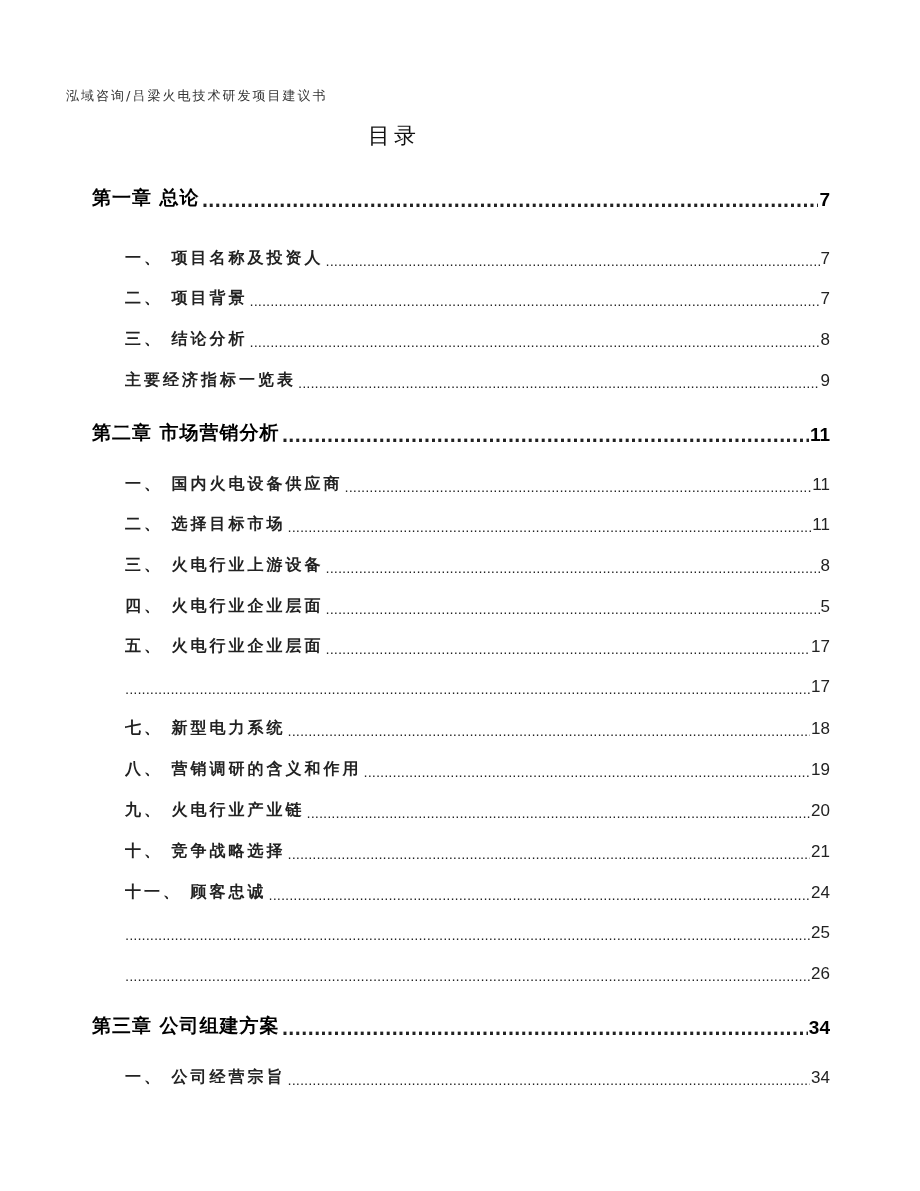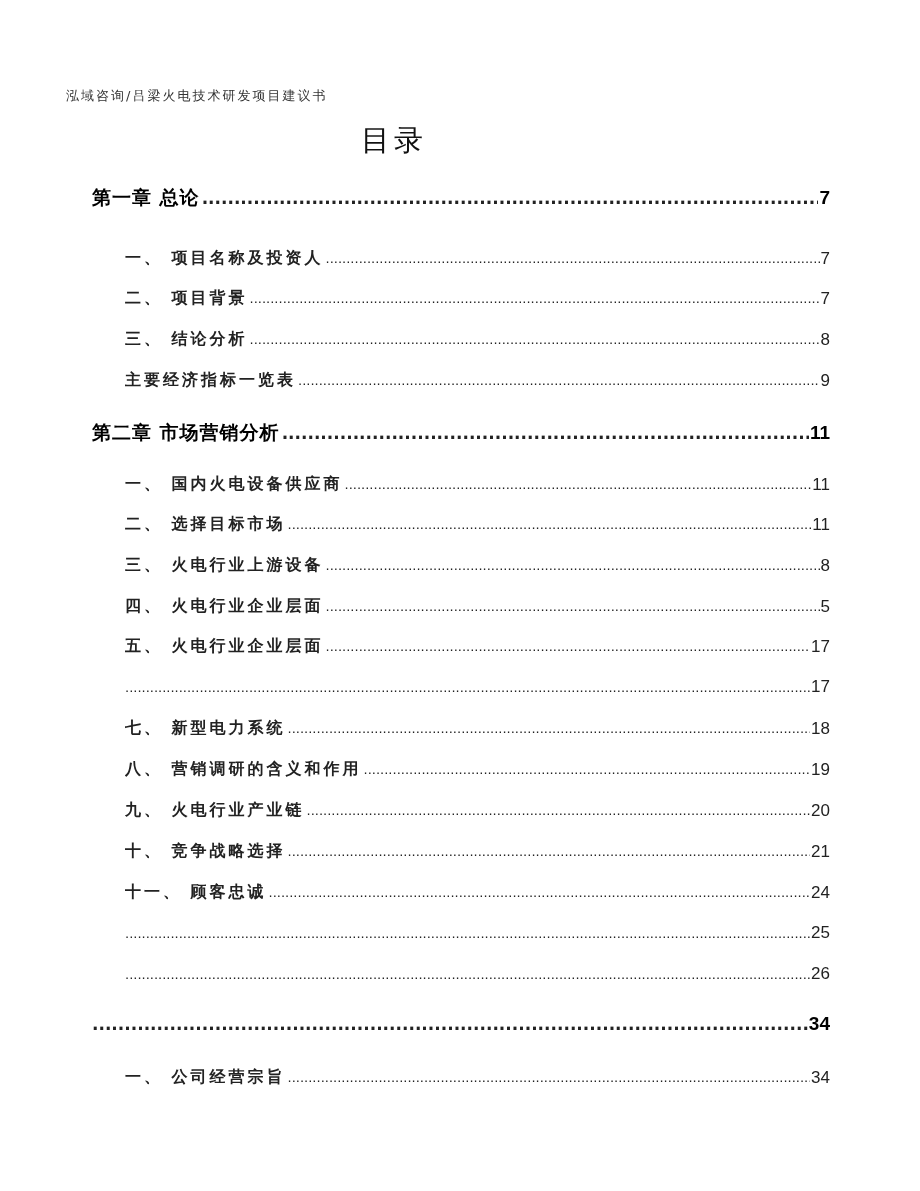--- a/index.html
+++ b/index.html
@@ -8,26 +8,26 @@
       font-family: "DejaVu Sans", sans-serif; color: #1a1a1a;
     }
     .header-line {
       position: absolute; left: 66px; top: 55px;
       font-size: 13px; letter-spacing: 2px; color: #333;
       font-family: "DejaVu Sans", sans-serif;
       margin-top: 32px;
     }
     .toc-title {
       position: absolute; left: 0; width: 788px; top: 121px;
-      text-align: center; font-size: 29px; color: #111; letter-spacing: 4px;
+      text-align: center; font-size: 22px; color: #111; letter-spacing: 4px;
       font-family: "DejaVu Sans", sans-serif;
     }
     .toc { position: absolute; left: 0; top: 0; width: 920px; }
     .row {
-      position: absolute; display: flex; align-items: center;
+      position: absolute; display: flex; align-items: flex-end;
       white-space: nowrap; overflow: hidden;
     }
     .row .label { flex: 0 0 auto; padding-right: 2px; }
     .row .leader {
       flex: 1 1 auto; overflow: hidden; white-space: nowrap;
       letter-spacing: 0px; color: #222;
     }
     .row .leader::before {
       content: "................................................................................................................................................................................................................................................................................";
     }
@@ -135,20 +135,21 @@
   </div>
   <div class="row section" style="top:923px">
     <span class="leader"></span>
     <span class="page">25</span>
   </div>
   <div class="row section" style="top:964px">
     <span class="leader"></span>
     <span class="page">26</span>
   </div>
   <div class="row chapter" style="top:1013px">
+    <span class="label">第三章 公司组建方案</span>
     <span class="leader"></span>
     <span class="page">34</span>
   </div>
   <div class="row section" style="top:1067px">
     <span class="label">一、 公司经营宗旨</span>
     <span class="leader"></span>
     <span class="page">34</span>
   </div>
 </div>
 

